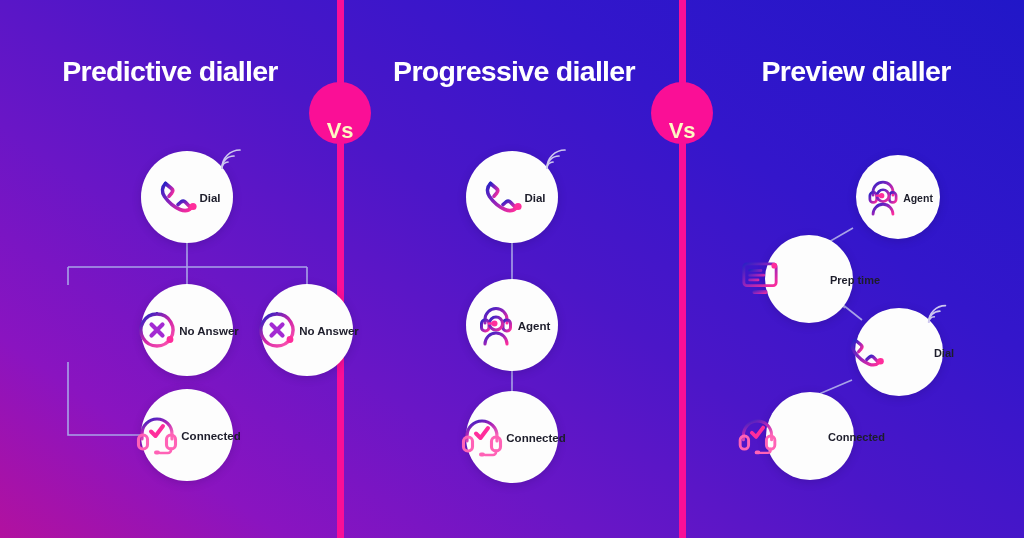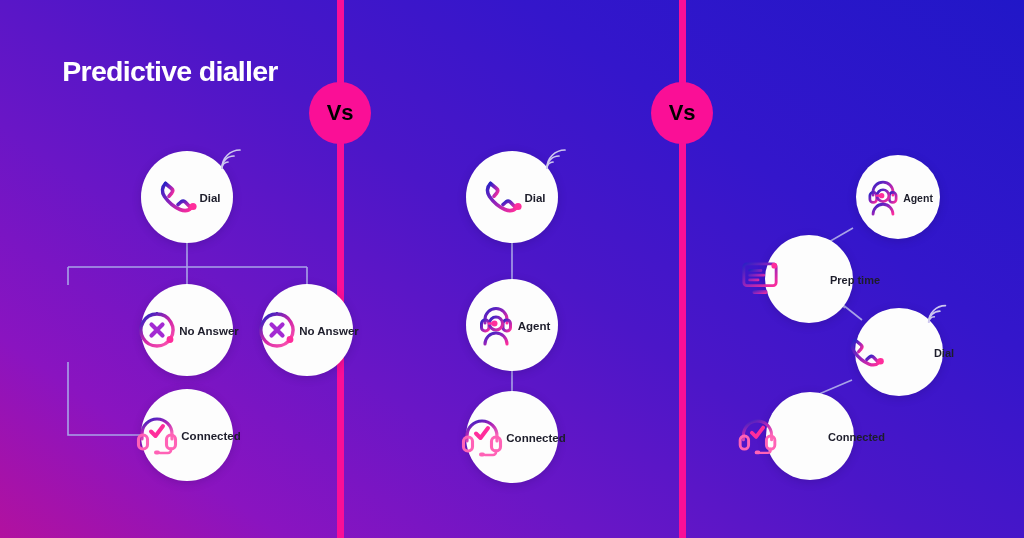--- a/index.html
+++ b/index.html
@@ -21,22 +21,22 @@
     position:absolute;
     top:0; bottom:0;
     width:7px;
     background:#fa0f96;
   }
   .vs-badge {
     position:absolute;
     width:62px; height:62px;
     border-radius:50%;
     background:#fa0f96;
-    color:#000000;
-    display:flex; align-items:center; justify-content:center;
+    color:#fef9c3;
+    display:flex; align-items:flex-end; justify-content:center;
     font-size:22px; font-weight:bold;
     letter-spacing:-0.2px;
   }
   
   .col-title {
     position:absolute;
     color:#ffffff;
     font-size:28.5px;
     font-weight:bold;
     letter-spacing:-0.7px;
@@ -133,20 +133,22 @@
   <div class="divider" style="left:679px;"></div>
 
   <div class="vs-badge" style="left:309px; top:82px;">
     <span>Vs</span>
   </div>
   <div class="vs-badge" style="left:651px; top:82px;">
     <span>Vs</span>
   </div>
 
   <div class="col-title" style="left:170px; top:55px;">Predictive dialler</div>
+  <div class="col-title" style="left:514px; top:55px;">Progressive dialler</div>
+  <div class="col-title" style="left:856px; top:55px;">Preview dialler</div>
 
   <div class="node n-lg" style="left:141px; top:151px;">
     <span class="glyph">
       <svg width="46" height="40" viewBox="0 0 46 40">
         <path d="M12.5 6.5 C9 10 8.5 15 11.5 19.5 C15 24.5 21 30 27 32.5 C31.5 34.3 35.5 33.8 38 31" stroke="url(#ig)" stroke-width="3.6" fill="none" stroke-linecap="round"></path>
         <path d="M12.5 6.5 L18.5 11.5 C20 12.8 20 14.5 18.8 16 L16 19.2" stroke="url(#ig)" stroke-width="3.6" fill="none" stroke-linecap="round" stroke-linejoin="round"></path>
         <path d="M38 31 L32.5 25.3 C31.2 23.9 29.5 23.9 28 25 L25 27.6" stroke="url(#ig)" stroke-width="3.6" fill="none" stroke-linecap="round" stroke-linejoin="round"></path>
         <circle cx="40" cy="29.5" r="3.6" fill="#ff2d9b"></circle>
       </svg>
     </span>

